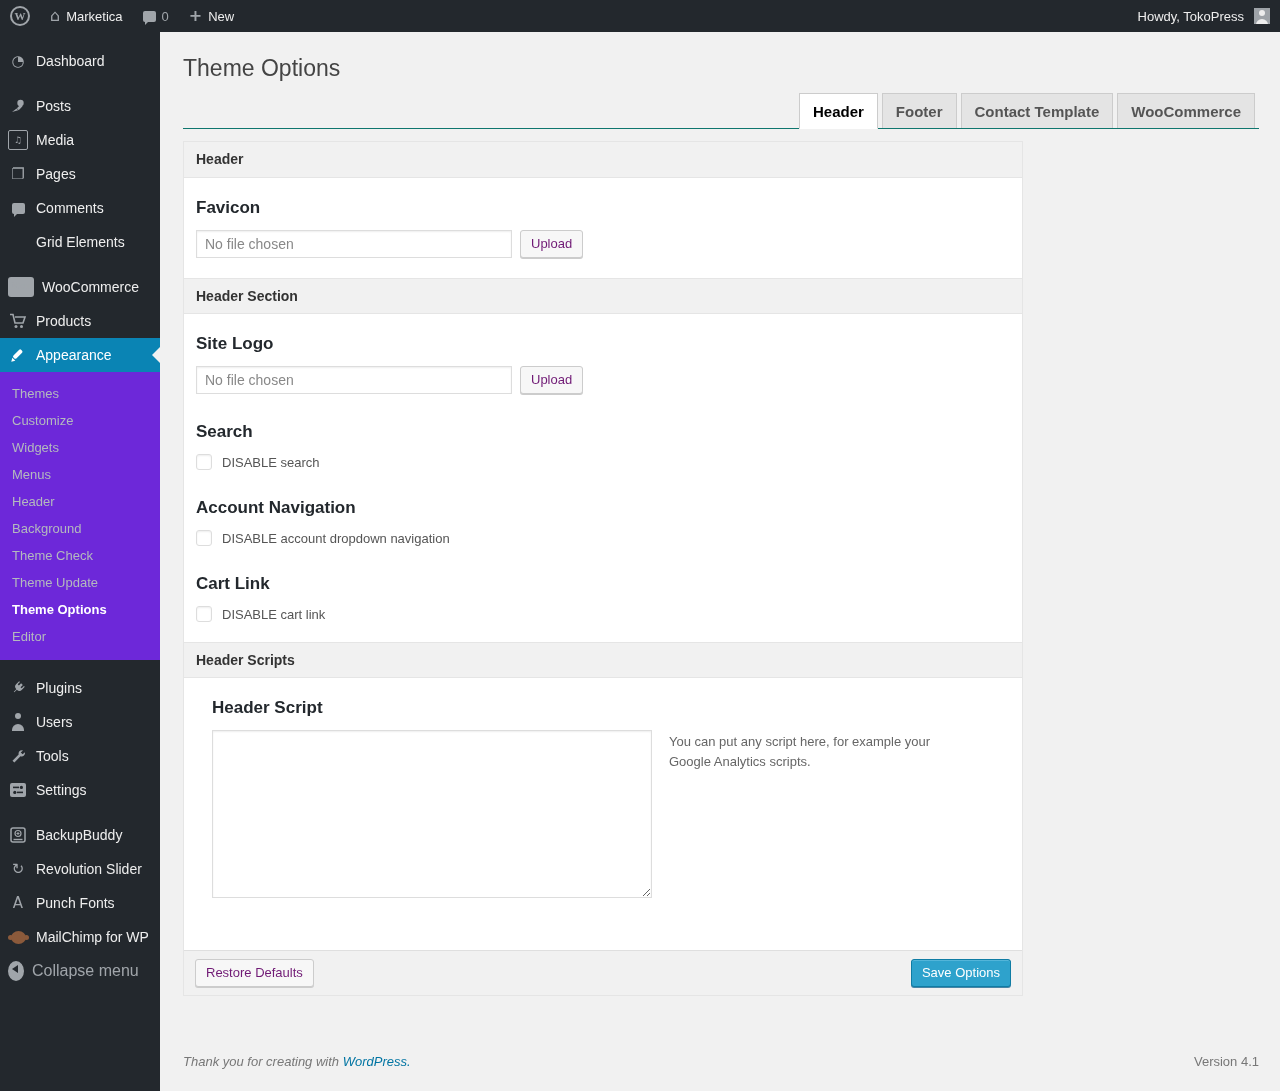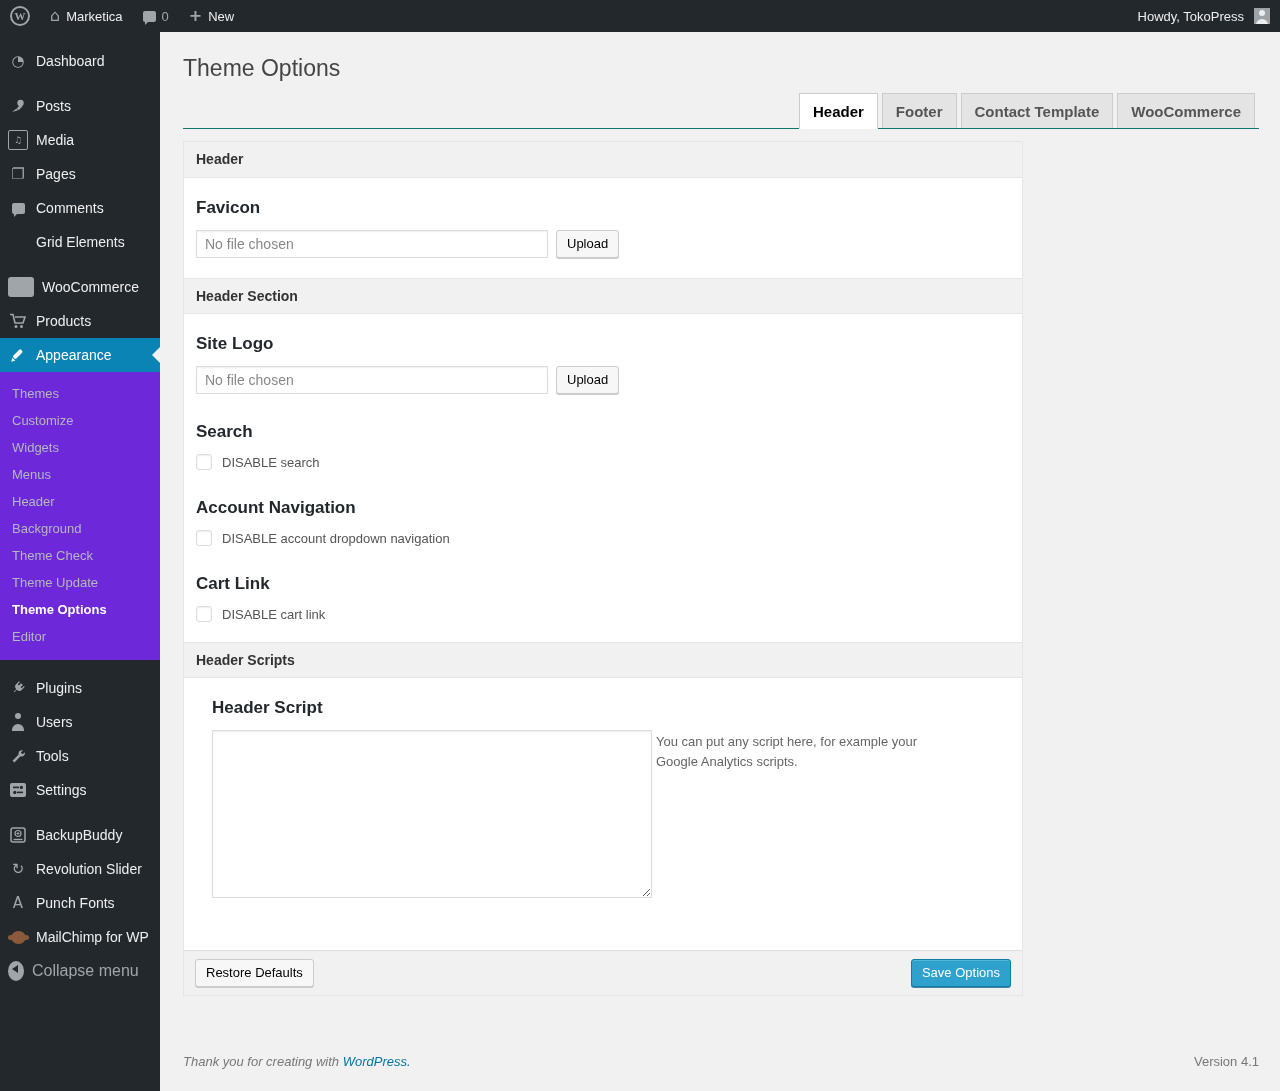--- a/index.html
+++ b/index.html
@@ -93,33 +93,33 @@
   .nav-tab-active { background:#fff; color:#000; border-bottom:1px solid #fff; margin-bottom:-1px; }
 
   .panel { width:840px; background:#fff; border:1px solid #e5e5e5; margin-top:12px; }
   .section-bar { background:#f1f1f1; border-bottom:1px solid #e5e5e5; border-top:1px solid #e5e5e5;
     height:36px; line-height:35px; padding:0 12px; font-size:14px; font-weight:bold; color:#333; }
   .panel > .section-bar:first-child { border-top:none; }
   .section-body { padding:20px 12px; }
   .field-label { font-size:17px; font-weight:bold; color:#23282d; margin:0 0 12px; }
   .group + .group { margin-top:28px; }
   .file-row { display:flex; gap:8px; align-items:center; }
-  .file-input { width:352px; height:28px; border:1px solid #ddd; background:#fff; color:#888;
+  .file-input { width:316px; height:28px; border:1px solid #ddd; background:#fff; color:#888;
     font-size:14px; padding:0 8px; box-shadow:inset 0 1px 2px rgba(0,0,0,.07); font-family:inherit; }
   .button { display:inline-block; height:28px; line-height:26px; padding:0 10px; font-size:13px;
-    border:1px solid #ccc; border-radius:3px; background:#f7f7f7; color:#000000; cursor:pointer;
+    border:1px solid #ccc; border-radius:3px; background:#f7f7f7; color:#701a75; cursor:pointer;
     box-shadow:0 1px 0 #ccc; font-family:inherit; white-space:nowrap; }
   .button-primary { background:#2ea2cc; border-color:#0f7ca4; color:#fff;
     box-shadow:inset 0 1px 0 rgba(120,200,230,.5), 0 1px 0 rgba(0,86,132,.7); }
   .check-row { display:flex; align-items:center; gap:10px; margin-top:2px;
     color:#555; font-size:13px; }
   input[type=checkbox] { appearance:none; -webkit-appearance:none; width:16px; height:16px;
     border:1px solid #ddd; border-radius:3px; background:#fff; margin:0; cursor:pointer;
     box-shadow:inset 0 1px 2px rgba(0,0,0,.07); }
-  .script-row { display:flex; gap:4px; align-items:flex-start; }
+  .script-row { display:flex; gap:17px; align-items:flex-start; }
   .script-area { width:440px; height:168px; border:1px solid #ddd; resize:both;
     box-shadow:inset 0 1px 2px rgba(0,0,0,.07); font-family:inherit; }
   .help-text { width:305px; color:#666; font-size:13px; line-height:1.55; margin-top:2px; }
   .pad-bottom { padding-bottom:52px;margin-left:16px; }
   .panel-footer { background:#f1f1f1; border-top:1px solid #dfdfdf; padding:8px 11px;
     display:flex; justify-content:space-between; align-items:center; }
 
   .page-footer { display:flex; justify-content:space-between; margin-top:58px;
     font-size:13px; color:#777; }
   .thanks { font-style:italic; }

